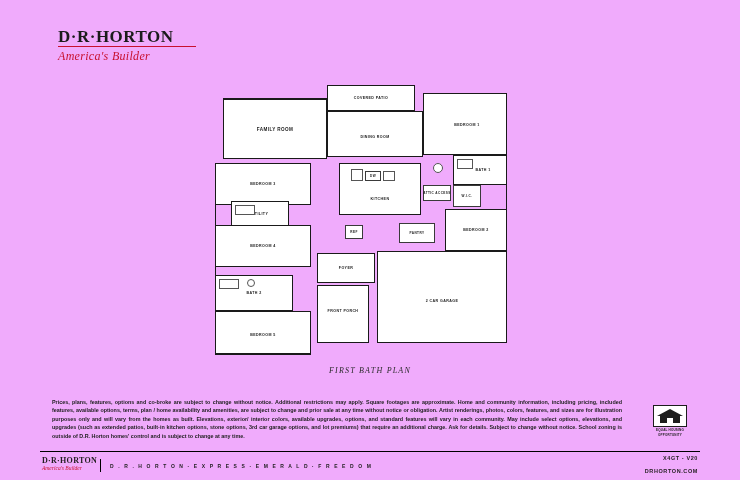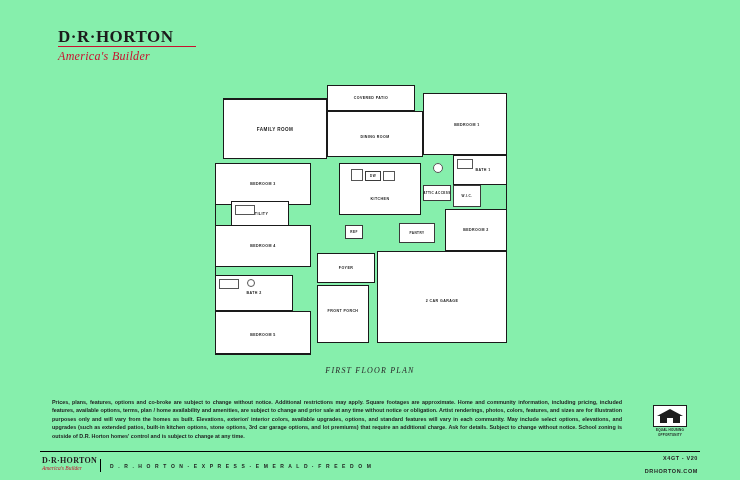--- a/index.html
+++ b/index.html
@@ -4,21 +4,21 @@
 <style>
   html,body{margin:0;padding:0;}
   body{
     width:740px;height:480px;
     background:#ffffff;
     font-family:"Liberation Sans", sans-serif;
     color:#231f20;
     overflow:hidden;
     position:relative;
   }
-  .page{position:absolute;inset:0;background:#86efac;}
+  .page{position:absolute;inset:0;background:#f0abfc;}
 
   
   .logo{position:absolute;left:58px;top:28px;width:150px;}
   .logo .main{
     font-family:"Liberation Serif", serif;
     font-weight:bold;
     font-size:17px;
     letter-spacing:0.5px;
     color:#1b1b1b;
     line-height:1;
@@ -198,21 +198,21 @@
     <div class="fix" style="left:14px;top:194px;width:20px;height:10px;"></div>
     <div class="fix r" style="left:42px;top:194px;width:8px;height:8px;"></div>
     <div class="fix" style="left:30px;top:120px;width:20px;height:10px;"></div>
 
     <div class="wall hline" style="left:18px;top:13px;width:104px;"></div>
     <div class="wall vline" style="left:10px;top:78px;height:192px;"></div>
     <div class="wall hline" style="left:10px;top:268px;width:96px;"></div>
     <div class="wall vline" style="left:301px;top:8px;height:250px;"></div>
   </div>
 
-  <div class="caption">FIRST FLOOR PLAN</div>
+  <div class="caption">FIRST BATH PLAN</div>
 
   <div class="disclaimer">Prices, plans, features, options and co-broke are subject to change without notice. Additional restrictions may apply.  Square footages are approximate. Home and community information, including pricing, included features, available options, terms, plan / home availability and amenities, are subject to change and prior sale at any time without notice or obligation. Artist renderings, photos, colors, features, and sizes are for illustration purposes only and will vary from the homes as built. Elevations, exterior/ interior colors, available upgrades, options, and standard features will vary in each community. May include select options, elevations, and upgrades (such as extended patios, built-in kitchen options, stone options, 3rd car garage options, and lot premiums) that require an additional charge. Ask for details. Subject to change without notice. School zoning is outside of D.R. Horton homes' control and is subject to change at any time.</div>
 
   <div class="eho">
     <svg width="34" height="22" viewBox="0 0 34 22">
       <rect x="0.5" y="0.5" width="33" height="21" fill="#fff" stroke="#1d1d1d" stroke-width="1"></rect>
       <polygon points="17,4 30,11 4,11" fill="#1d1d1d"></polygon>
       <rect x="7" y="11" width="20" height="7" fill="#1d1d1d"></rect>
       <rect x="14" y="13" width="6" height="5" fill="#fff"></rect>
     </svg>

